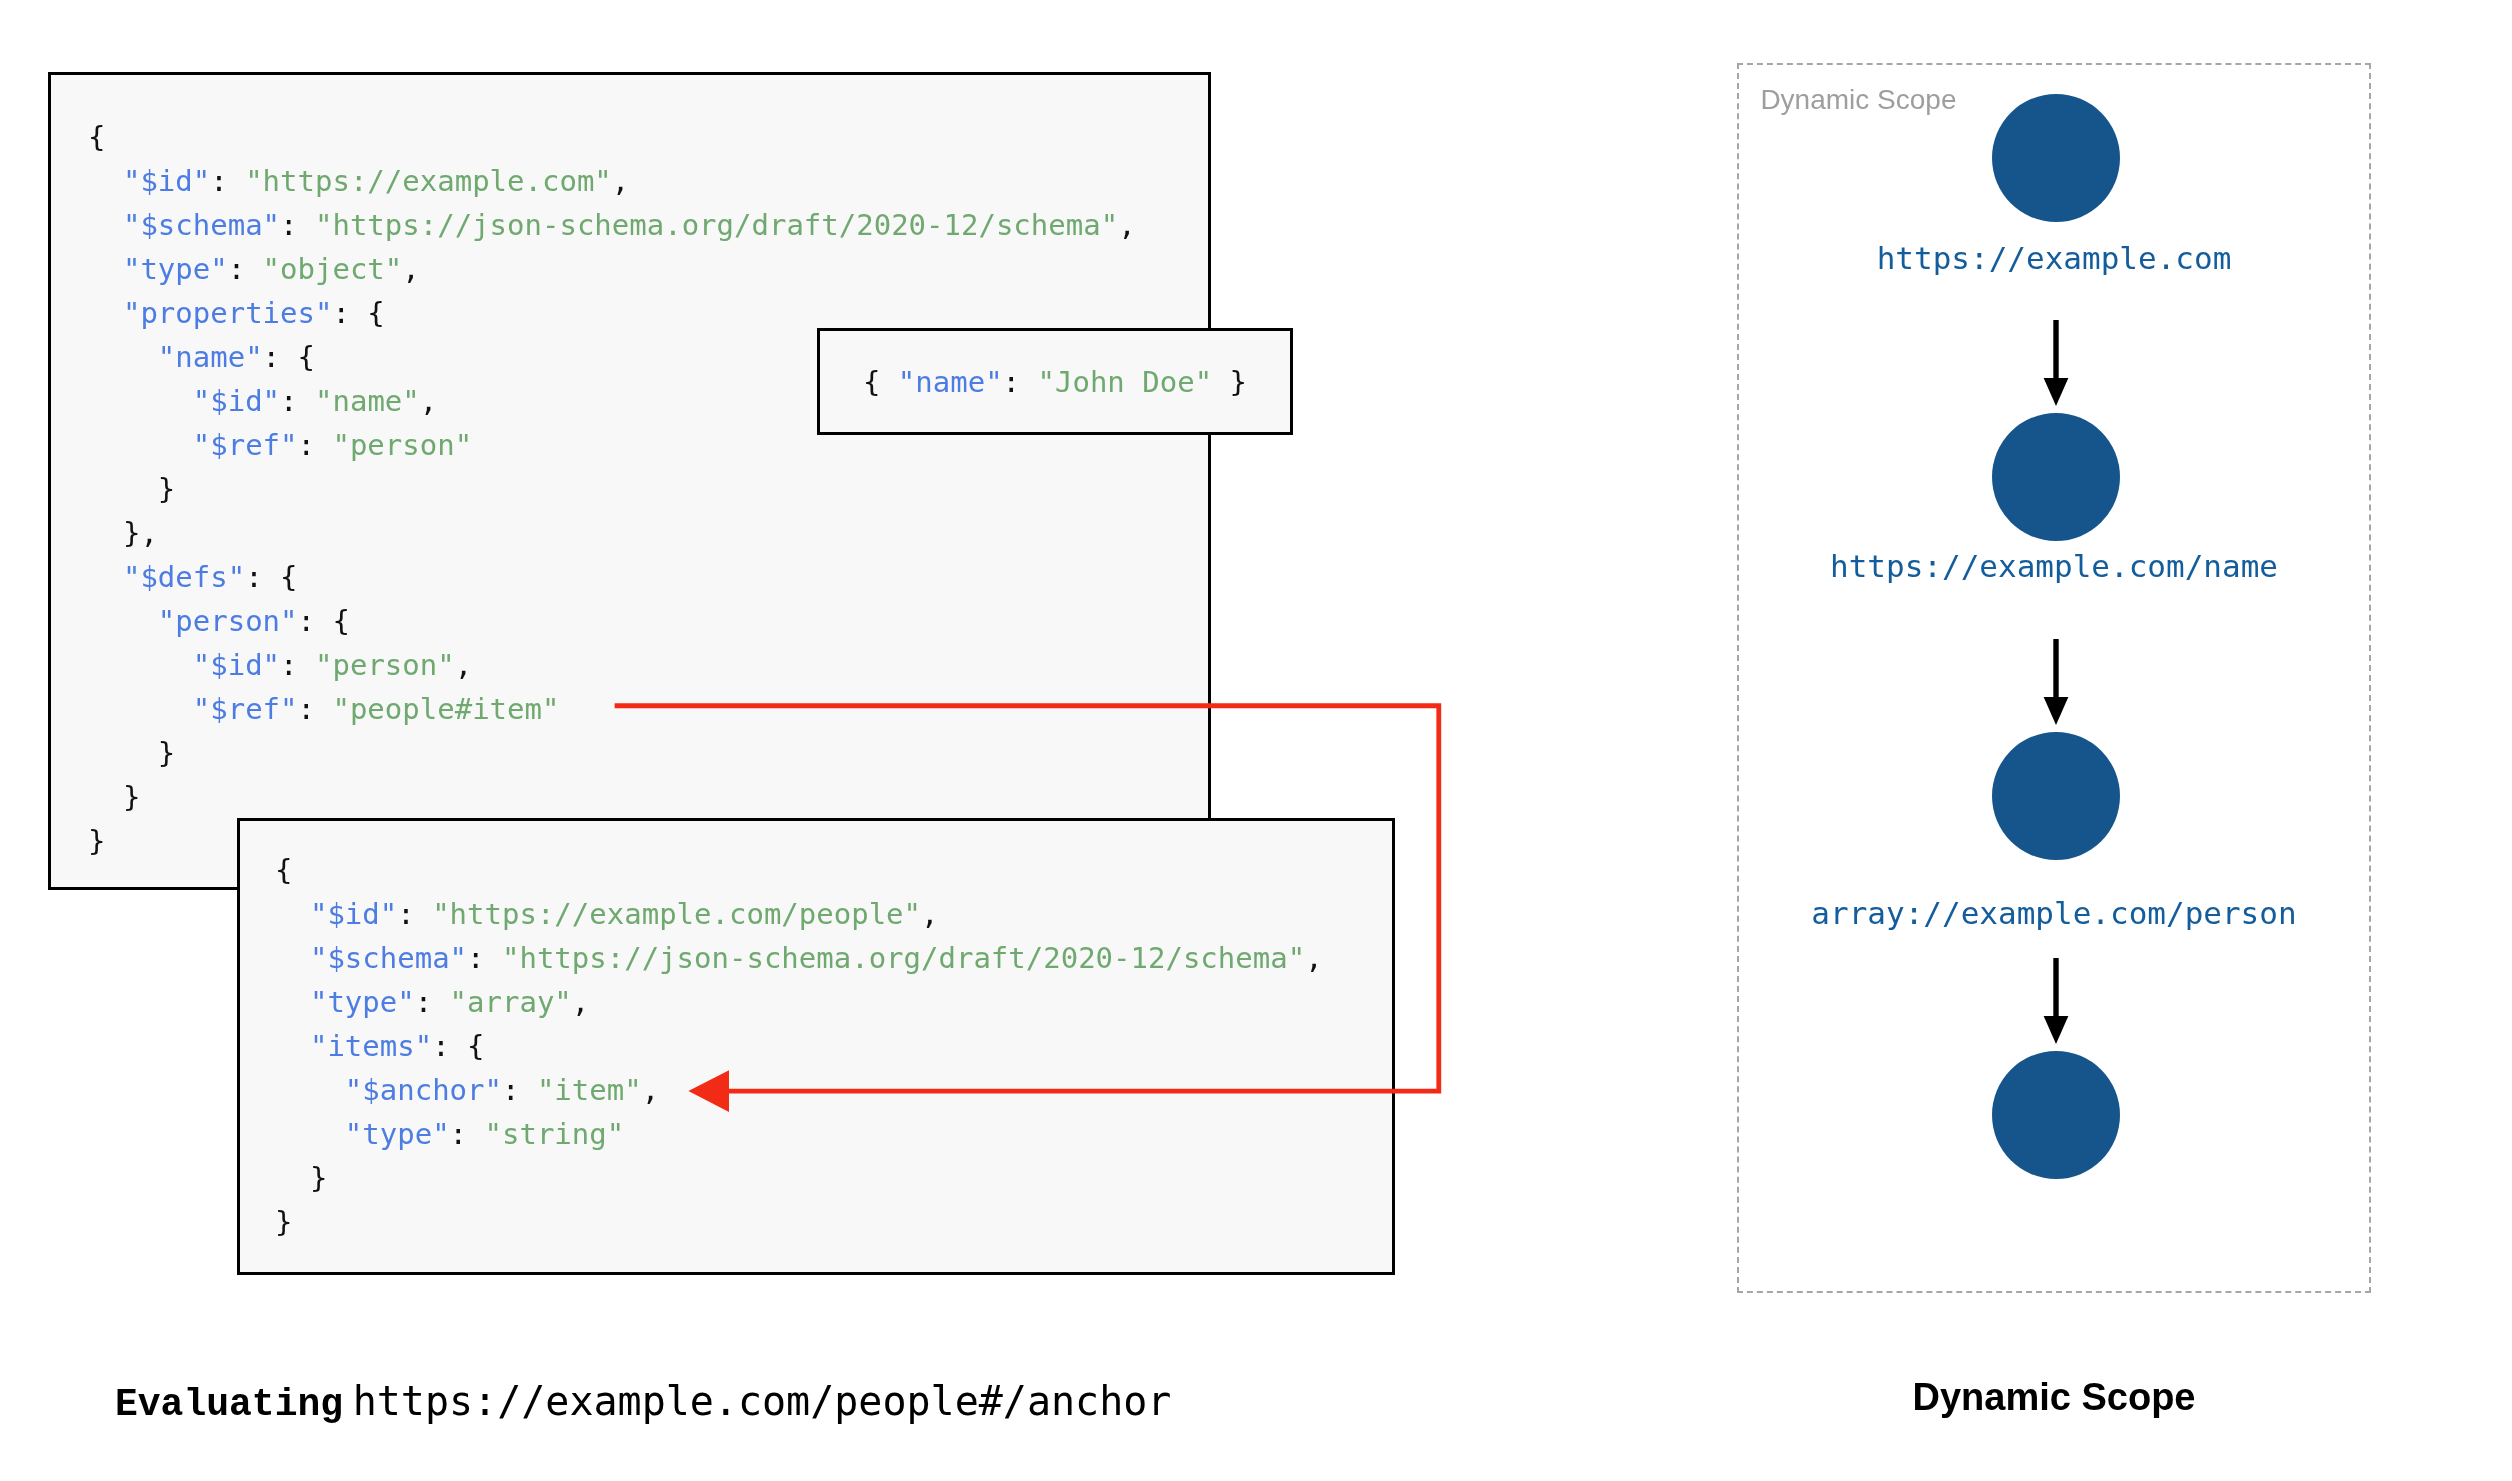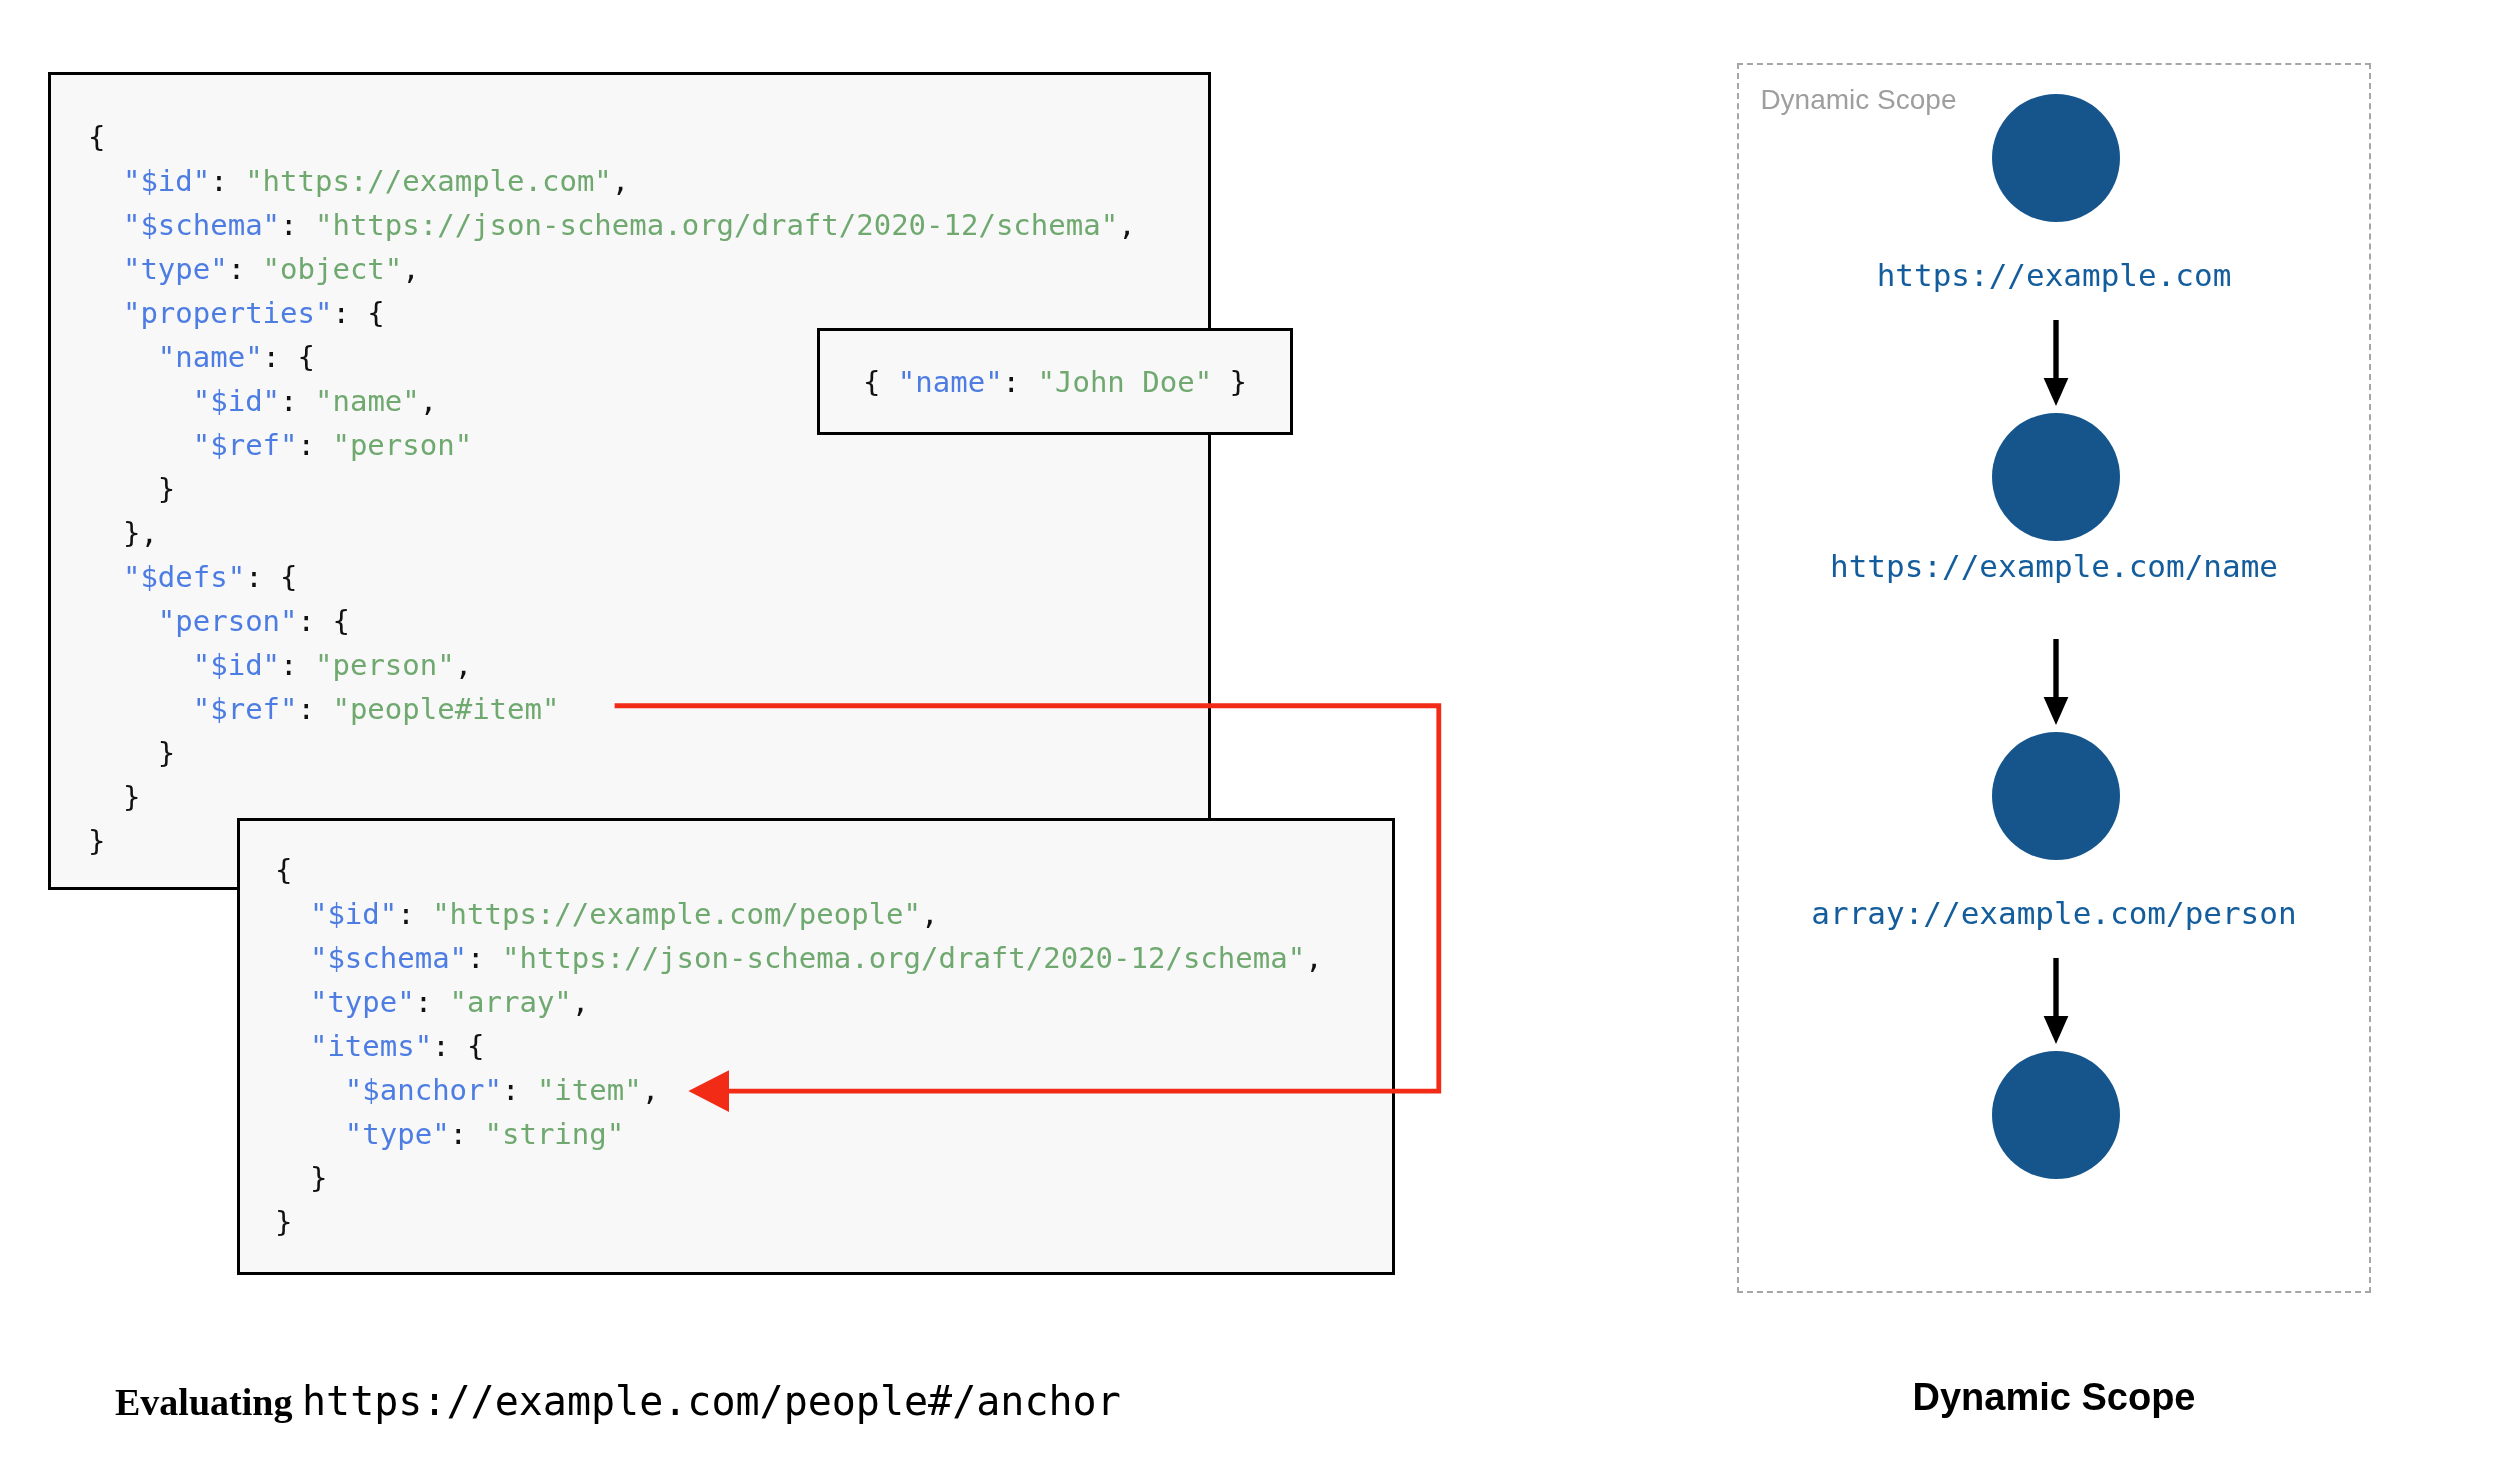--- a/index.html
+++ b/index.html
@@ -80,21 +80,21 @@
   }
   .scope-arrow { position: absolute; left: 304px; width: 26px; height: 86px; }
 
   #scope-title { left: 1737px; top: 1376px; width: 634px; font-size: 38px; line-height: 43px; }
 
   
   #evaluating {
     position: absolute; left: 115px; top: 1378px;
     white-space: nowrap; color: #000000;
   }
-  .ev-prefix { font-family: Liberation Serif, serif; font-weight: bold; font-size: 38px; }
+  .ev-prefix { font-family: Liberation Mono, monospace; font-weight: bold; font-size: 38px; }
   .ev-uri    { font-family: "DejaVu Sans Mono", monospace; font-size: 40px; margin-left: 9.6px; }
 </style>
 </head>
 <body>
 
 <div id="canvas">
 
   <div id="schema1" class="codebox">
       <div class="code-line"><span class="tok-p">{</span></div>
       <div class="code-line"><span class="tok-p">  </span><span class="tok-k">"$id"</span><span class="tok-p">: </span><span class="tok-s">"https://example.com"</span><span class="tok-p">,</span></div>
@@ -134,21 +134,21 @@
 
   <svg id="ref-connector" viewBox="0 0 4700 2772" xmlns="http://www.w3.org/2000/svg">
     <polyline points="1150,1320 2692,1320 2692,2041 1358,2041" fill="none" stroke="#f22b16" stroke-width="9"></polyline>
     <polygon points="1288,2041 1364,2002 1364,2080" fill="#f22b16"></polygon>
   </svg>
 
   <div id="scope-box">
     <div id="scope-box-label">Dynamic Scope</div>
 
     <div class="scope-circle" style="top:29px"></div>
-    <div class="scope-url" style="top:189px">https://example.com</div>
+    <div class="scope-url" style="top:172px">https://example.com</div>
 
     <svg class="scope-arrow" style="top:255px" viewBox="0 0 48 160" xmlns="http://www.w3.org/2000/svg">
       <line x1="24" y1="0" x2="24" y2="114" stroke="#000" stroke-width="10"></line>
       <polygon points="1,108 47,108 24,160" fill="#000"></polygon>
     </svg>
 
     <div class="scope-circle" style="top:348px"></div>
     <div class="scope-url" style="top:480px">https://example.com/name</div>
 
     <svg class="scope-arrow" style="top:574px" viewBox="0 0 48 160" xmlns="http://www.w3.org/2000/svg">

